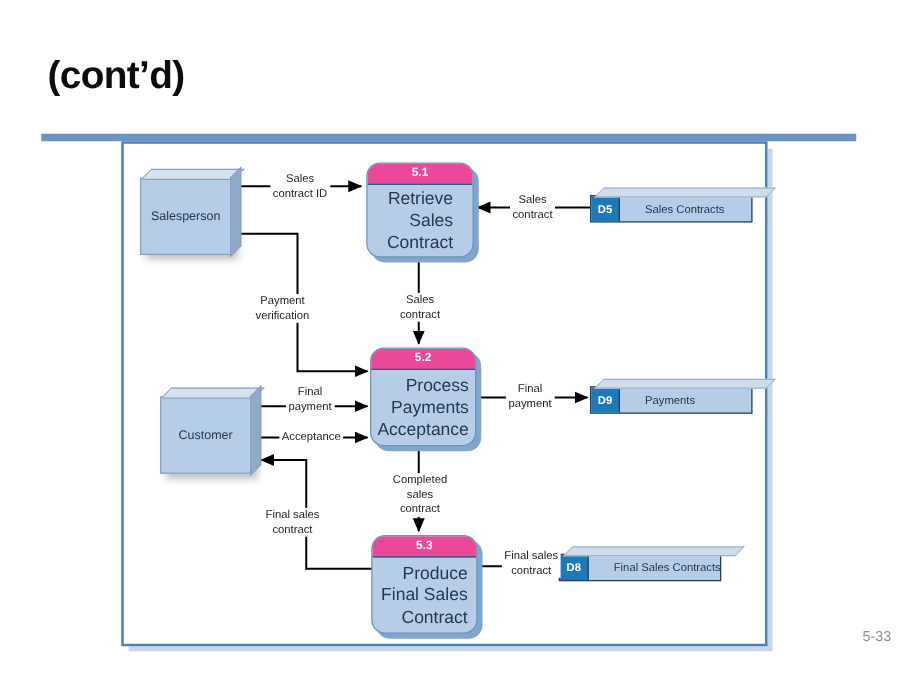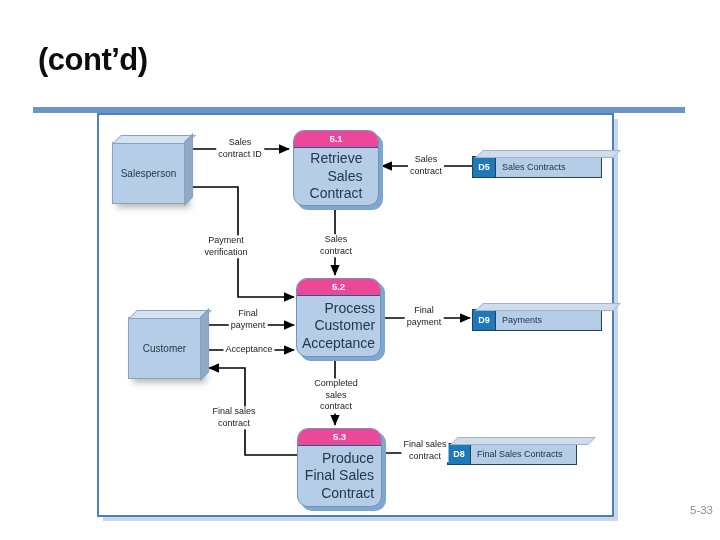--- a/index.html
+++ b/index.html
@@ -61,21 +61,21 @@
   .datastore::before{
     content:"";position:absolute;left:2px;top:-7px;width:calc(100% + 8px);height:6px;
     background:#cfdcec;border:1px solid #9fb4ca;
     transform:skewX(-45deg);transform-origin:0 100%;
   }
   .ds-id{
     width:22px;background:#1e79b7;color:#fff;font-weight:700;font-size:9px;
     display:flex;align-items:center;justify-content:center;border-right:1px solid #24405c;
   }
   .ds-name{
-    flex:1;display:flex;align-items:center;padding-left:6px;
+    flex:1;display:flex;align-items:center;padding-left:20px;
     font-size:9px;color:#1d3248;white-space:nowrap;overflow:hidden;
   }
 
   
   .flabel{
     position:absolute;transform:translate(-50%,-50%);
     text-align:center;font-size:9px;line-height:1.3;color:#222;
     background:#ffffff;padding:0 2px;white-space:pre-line;
   }
 
@@ -122,21 +122,21 @@
 
   <div class="process" style="left:293px;top:130px;width:84px;height:74px">
     <div class="proc-head">5.1</div>
     <div class="proc-body">Retrieve
 Sales
 Contract</div>
   </div>
   <div class="process" style="left:296px;top:278px;width:83px;height:77px">
     <div class="proc-head">5.2</div>
     <div class="proc-body">Process
-Customer
+Payments
 Acceptance</div>
   </div>
   <div class="process" style="left:297px;top:428px;width:83px;height:77px">
     <div class="proc-head">5.3</div>
     <div class="proc-body">Produce
 Final Sales
 Contract</div>
   </div>
 
   <div class="datastore" style="left:472px;top:156px;width:128px">

